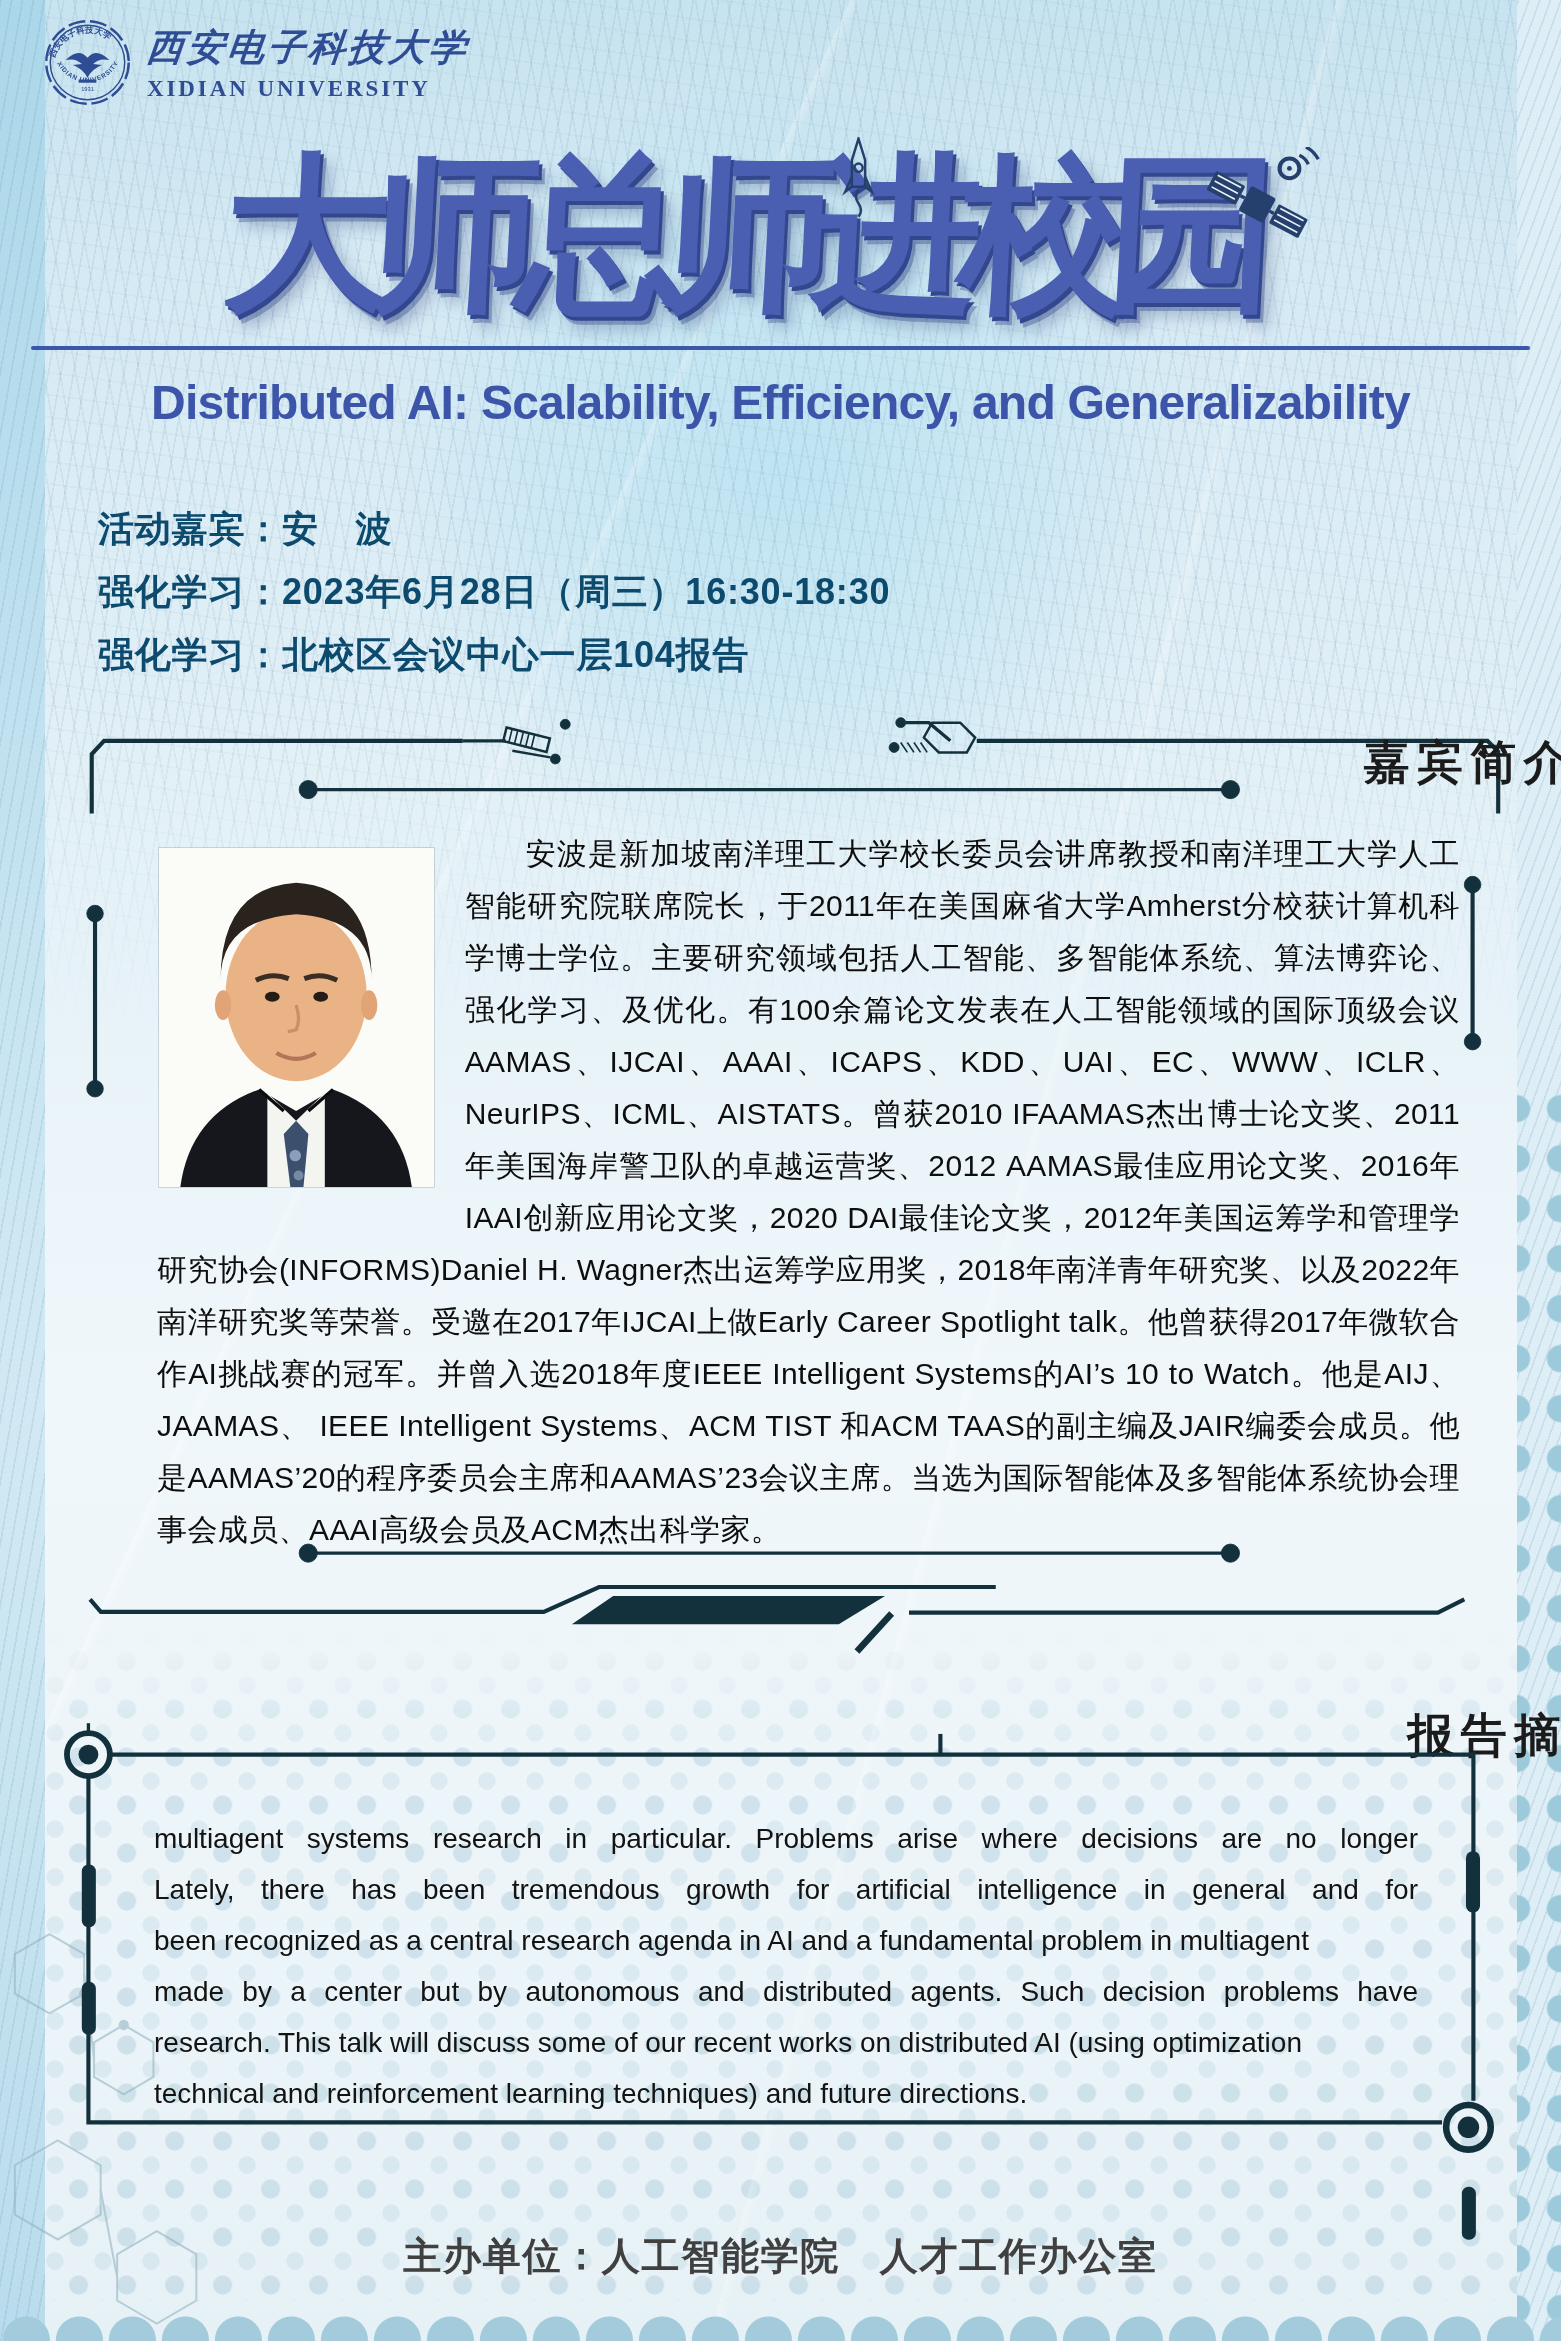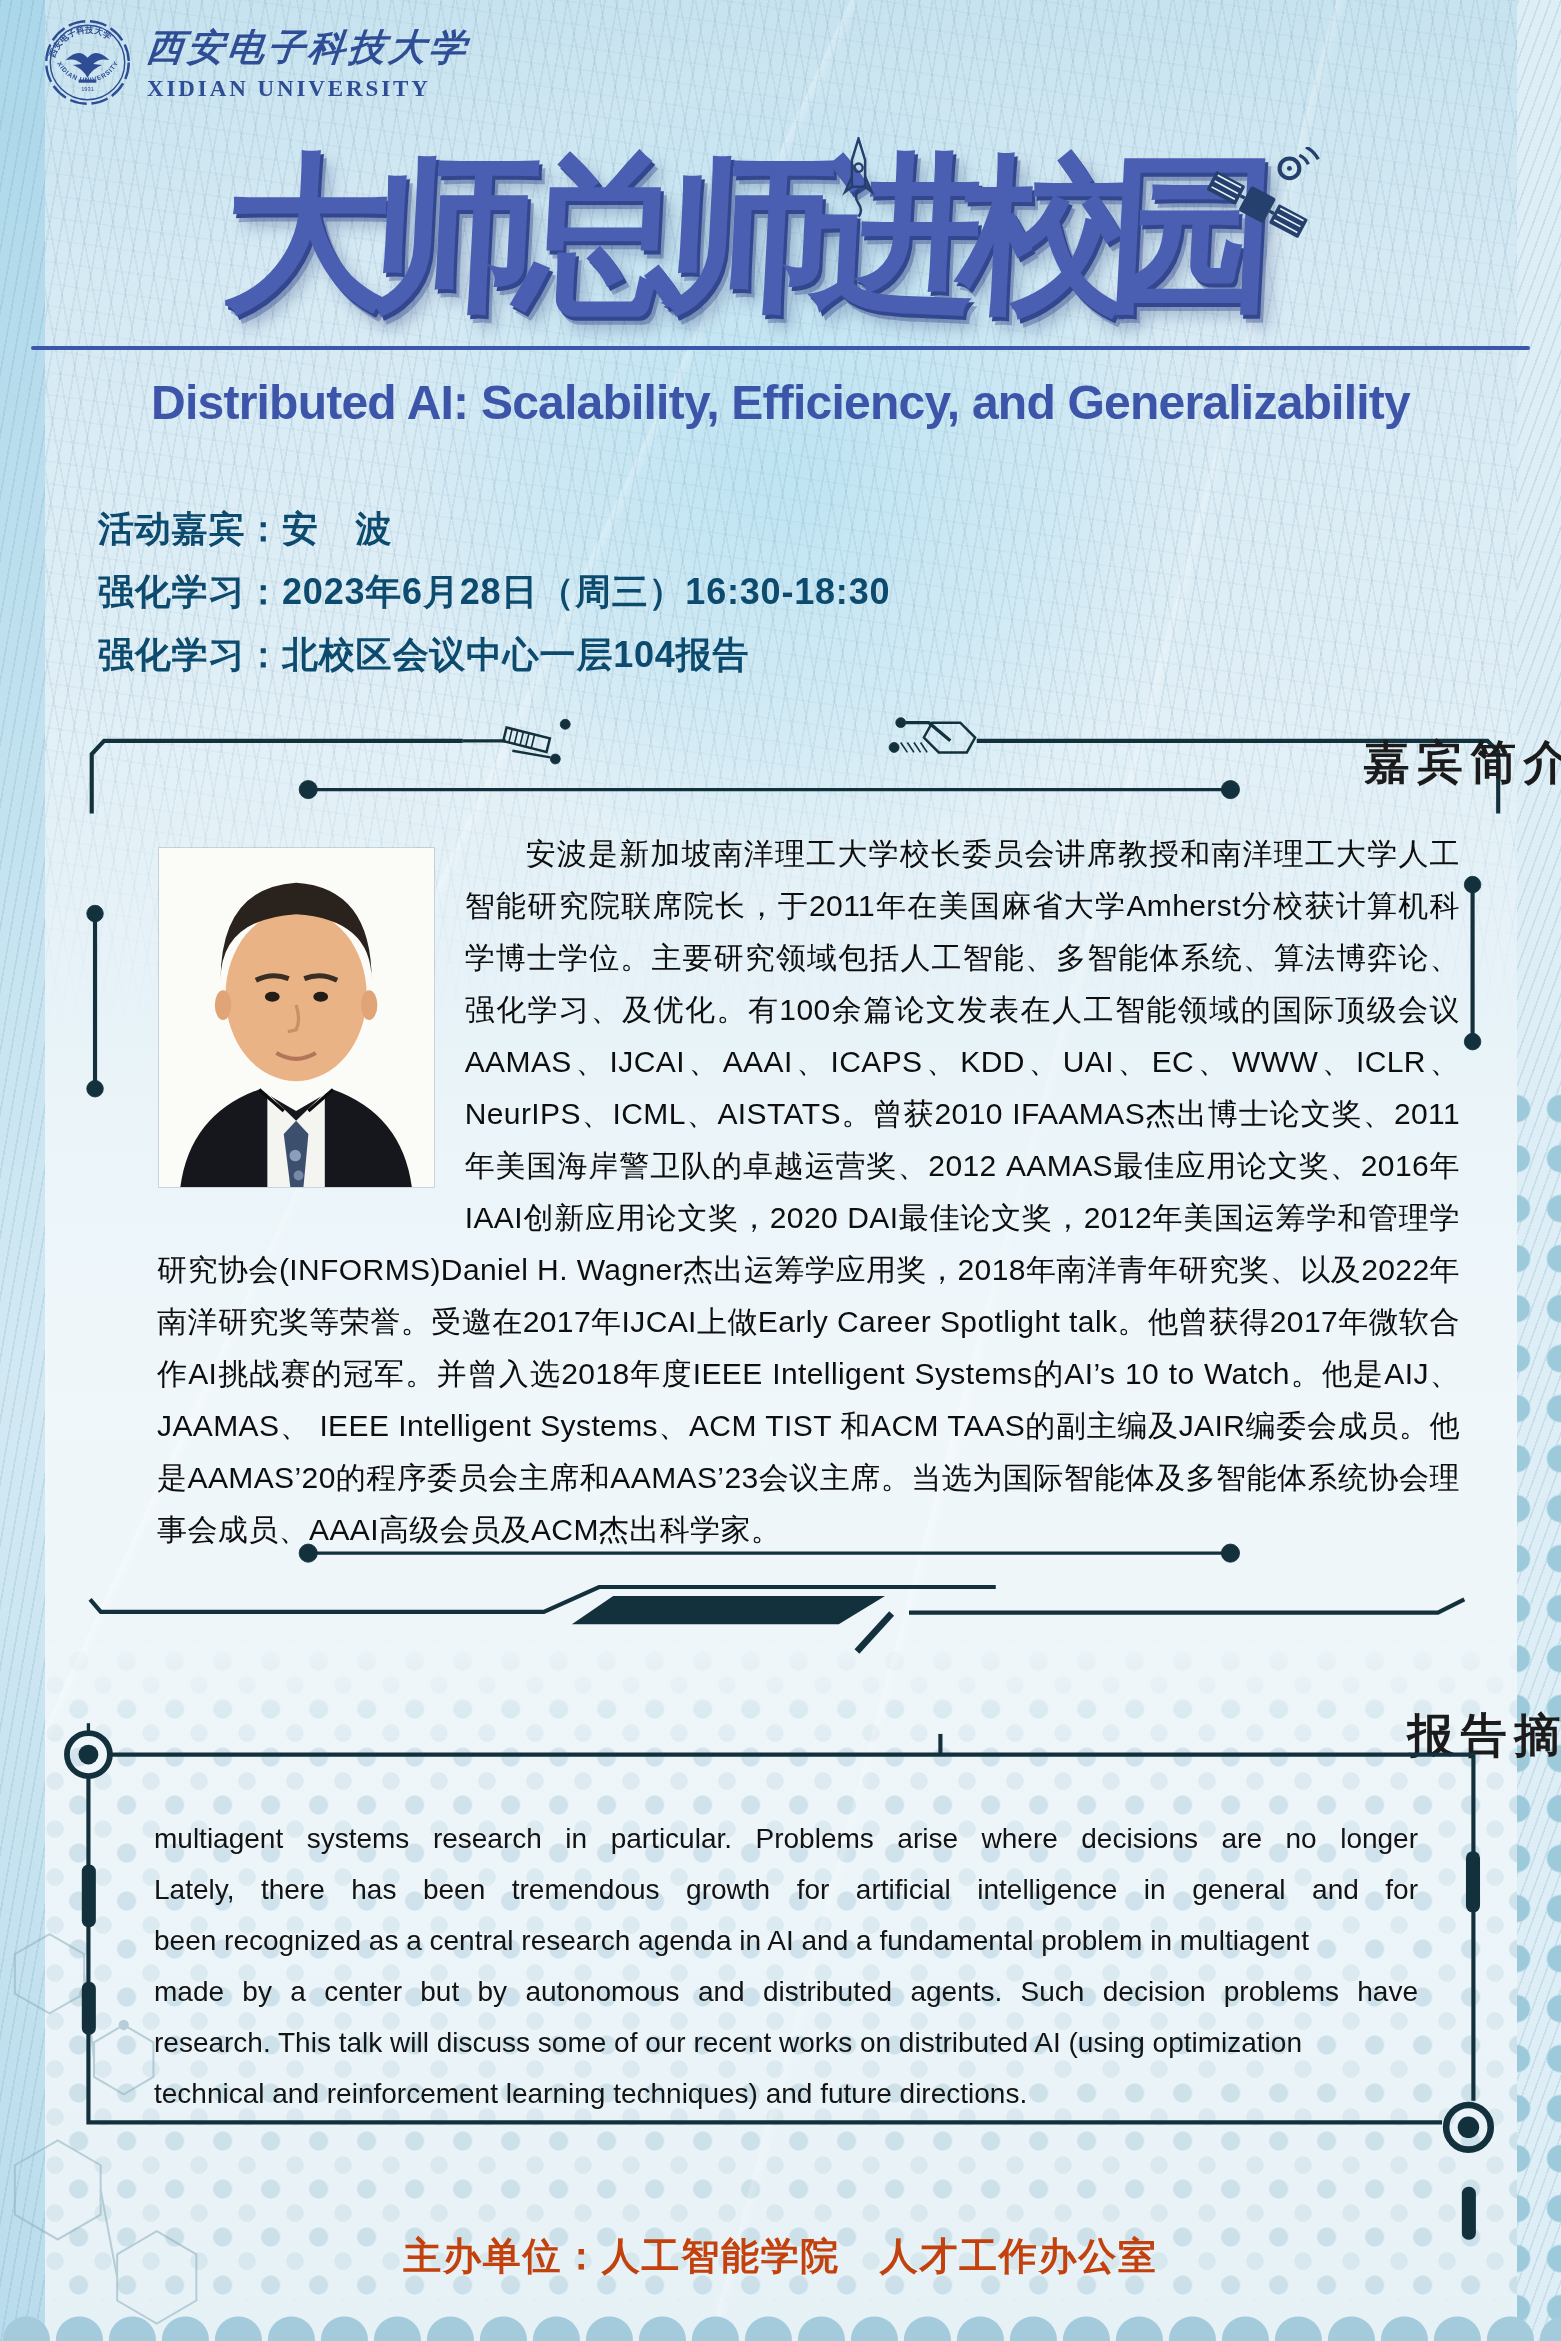--- a/index.html
+++ b/index.html
@@ -77,21 +77,21 @@
     box-shadow:0 0 0 0.8px rgba(120,130,140,.35);}
   .bio-photo svg{display:block; width:100%; height:100%;}
   .bio-text{margin:0; font-size:30px; line-height:52px; text-align:justify; text-indent:61px;
     letter-spacing:0.4px; color:#0e0e0e;}
   
   .abs-block{position:absolute; left:154px; top:1813px; width:1264px; color:#131313;}
   .abs-line{font-size:28px; line-height:51px; text-align:justify; text-align-last:justify; white-space:nowrap;}
   .abs-line.nj{text-align-last:left; white-space:normal;}
   
   .footer-line{position:absolute; left:0; top:2231px; width:100%; text-align:center;
-    font-size:38px; font-weight:700; color:#c2410c; letter-spacing:1.7px;}
+    font-size:38px; font-weight:700; color:#404040; letter-spacing:1.7px;}
   
   .rocket-art{position:absolute; left:841px; top:137px;}
   .satellite-art{position:absolute; left:1197px; top:147px;}
   .hex-art{position:absolute; left:0; top:1901px; opacity:.55;}
 </style>
 </head>
 <body>
 
 <div class="poster">
 

